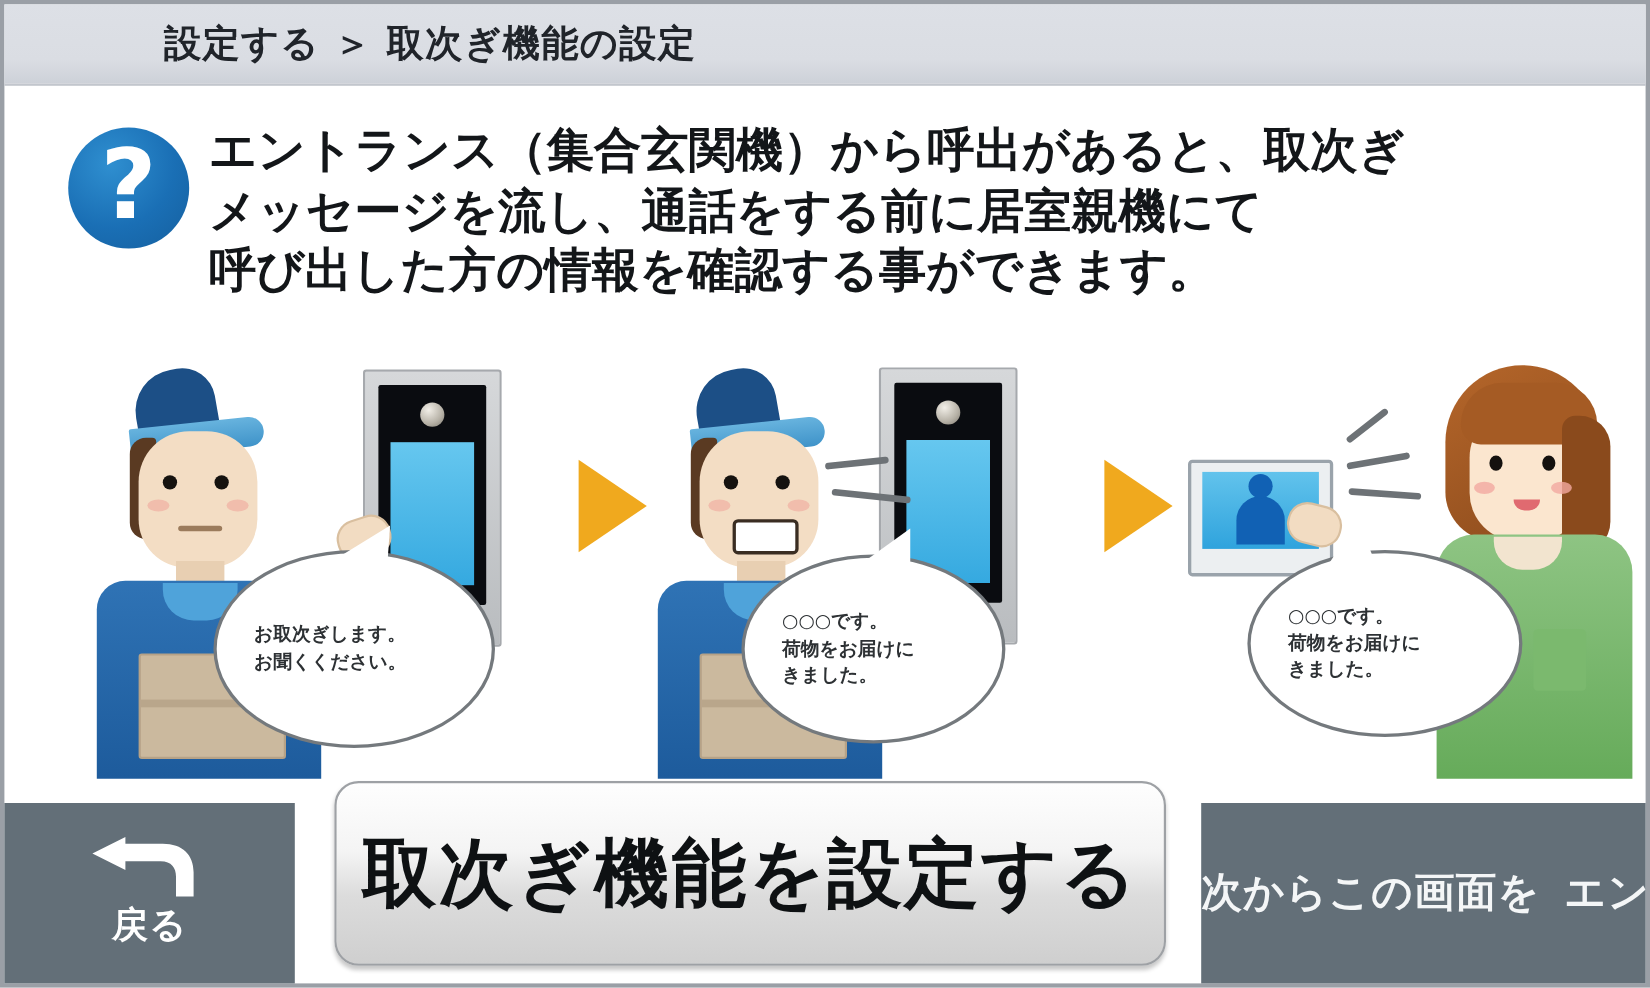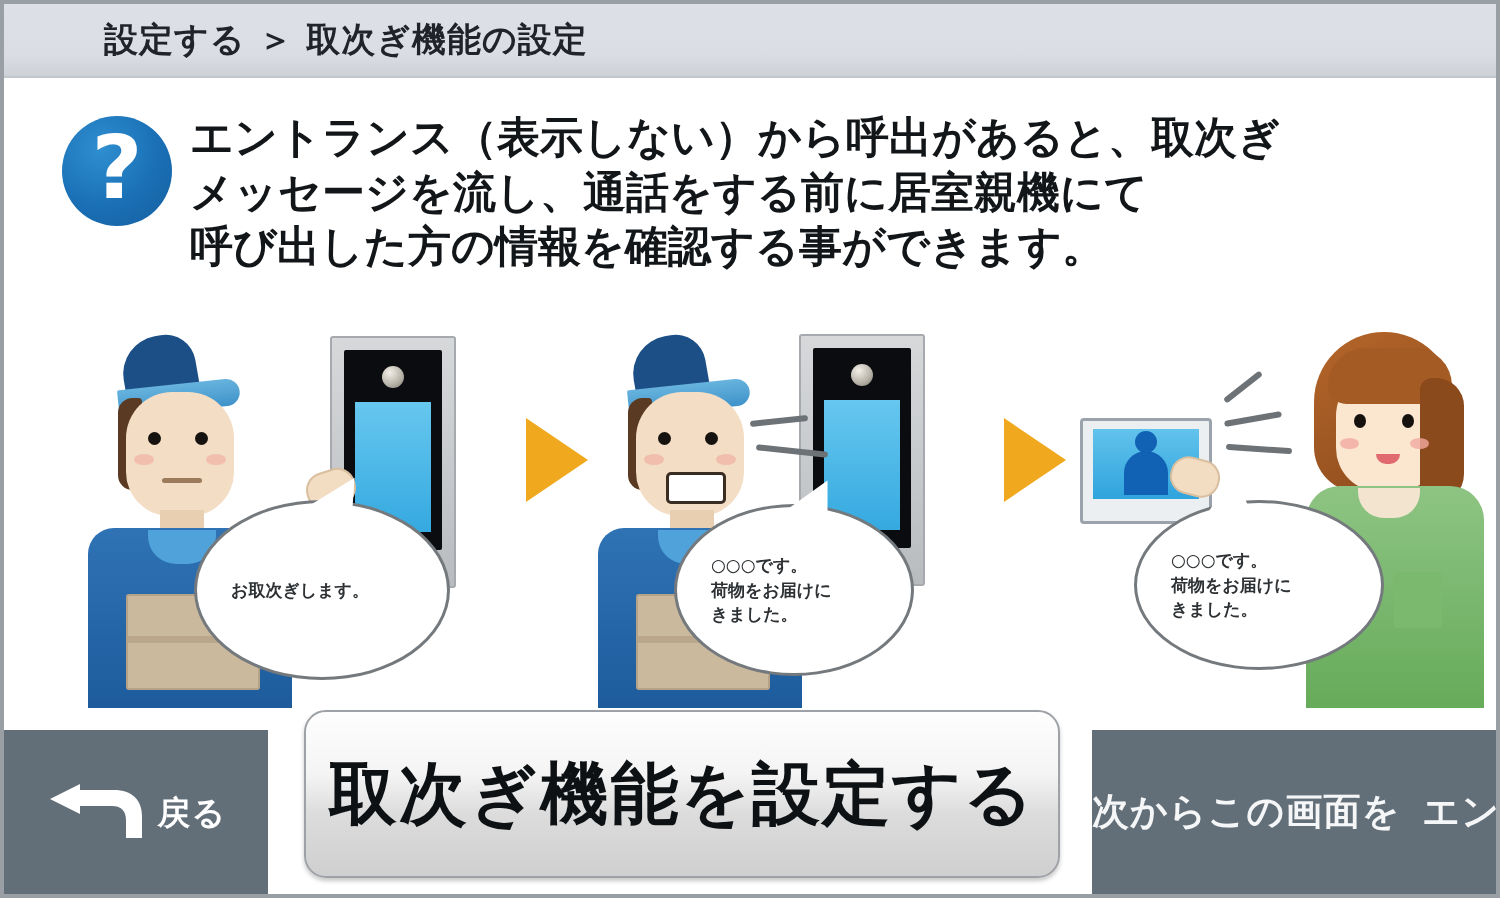--- a/index.html
+++ b/index.html
@@ -12,20 +12,21 @@
     background:#ffffff;box-sizing:border-box;
     border:4px solid #9a9fa6;
   }
   
   .header{
     position:absolute;left:0;top:0;width:100%;height:74px;
     background:linear-gradient(180deg,#dde0e6 0%,#dadde3 70%,#cdd1d8 100%);
     border-bottom:2px solid #c2c6cd;
     display:flex;align-items:center;
     box-sizing:border-box;
+    padding-left:45px;
   }
   .breadcrumb{
     margin-left:100px;
     font-size:34px;font-weight:bold;color:#20242a;
     letter-spacing:1px;white-space:nowrap;
   }
   
   .desc-wrap{
     position:absolute;left:0;top:76px;width:100%;
     display:flex;align-items:flex-start;
@@ -219,21 +220,21 @@
   .b1{left:120px;top:178px;width:256px;height:180px;}
   .b2{left:90px;top:182px;width:240px;height:172px;}
   .b3{left:60px;top:178px;width:250px;height:170px;}
   
   .bottom{
     position:absolute;left:0;bottom:0;width:100%;height:164px;
   }
   .back-btn{
     position:absolute;left:0;bottom:0;width:264px;height:164px;
     background:#636f78;
-    display:flex;flex-direction:row;align-items:center;justify-content:center;
+    display:flex;flex-direction:column;align-items:center;justify-content:center;
     cursor:pointer;
   }
   .back-arrow{width:112px;height:56px;display:block;}
   .back-label{
     font-size:33px;font-weight:bold;color:#ffffff;margin-top:2px;
     letter-spacing:1px;
   }
   .main-btn{
     position:absolute;left:300px;bottom:16px;width:752px;height:164px;
     background:linear-gradient(180deg,#fefefe 0%,#f4f4f4 38%,#dcdcdc 62%,#cfcfcf 100%);
@@ -260,21 +261,21 @@
 
 <div class="screen">
 
   <div class="header">
     <div class="breadcrumb">設定する ＞ 取次ぎ機能の設定</div>
   </div>
 
   <div class="desc-wrap">
     <div class="qmark">?</div>
     <div class="desc-text">
-      <span>エントランス（表示しない）から呼出があると、取次ぎ</span>
+      <span>エントランス（集合玄関機）から呼出があると、取次ぎ</span>
       <span>メッセージを流し、通話をする前に居室親機にて</span>
       <span>呼び出した方の情報を確認する事ができます。</span>
     </div>
   </div>
 
   <div class="strip">
 
     <div class="panel p1">
       <div class="entrance e1">
         <div class="bezel">
@@ -295,20 +296,21 @@
         <div class="neck"></div>
         <div class="body"></div>
         <div class="collar"></div>
         <div class="arm-r"></div>
         <div class="parcel"></div>
       </div>
       <div class="hand" style="left:232px;top:148px;transform:rotate(-18deg);"></div>
       <div class="balloon b1">
         <div class="tail" style="left:118px;top:-30px;transform:rotate(18deg);"></div>
         <div class="line">お取次ぎします。</div>
+        <div class="line">お聞くください。</div>
       </div>
     </div>
 
     <div class="arrow a1"></div>
 
     <div class="panel p2">
       <div class="entrance e2">
         <div class="bezel">
             <div class="lens"></div>
             <div class="glass"></div>

